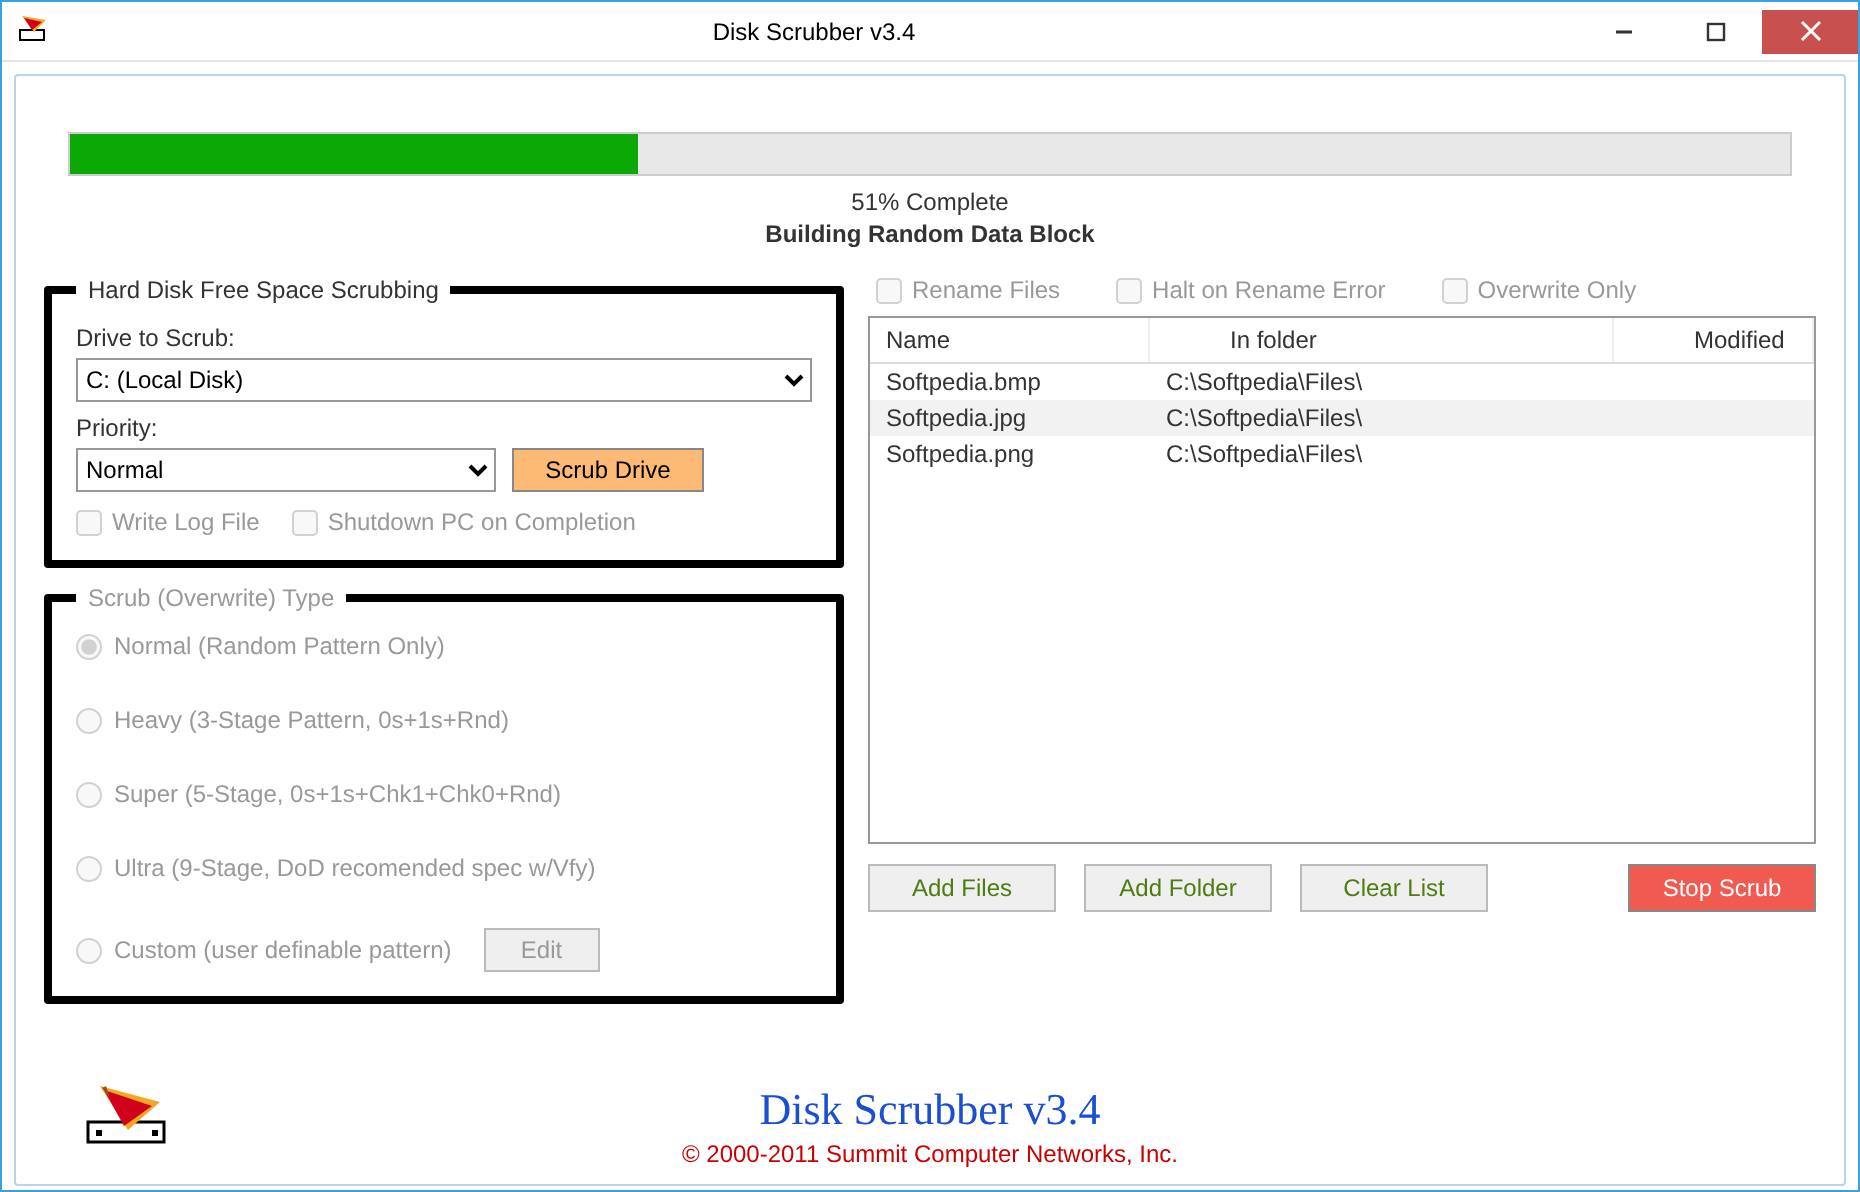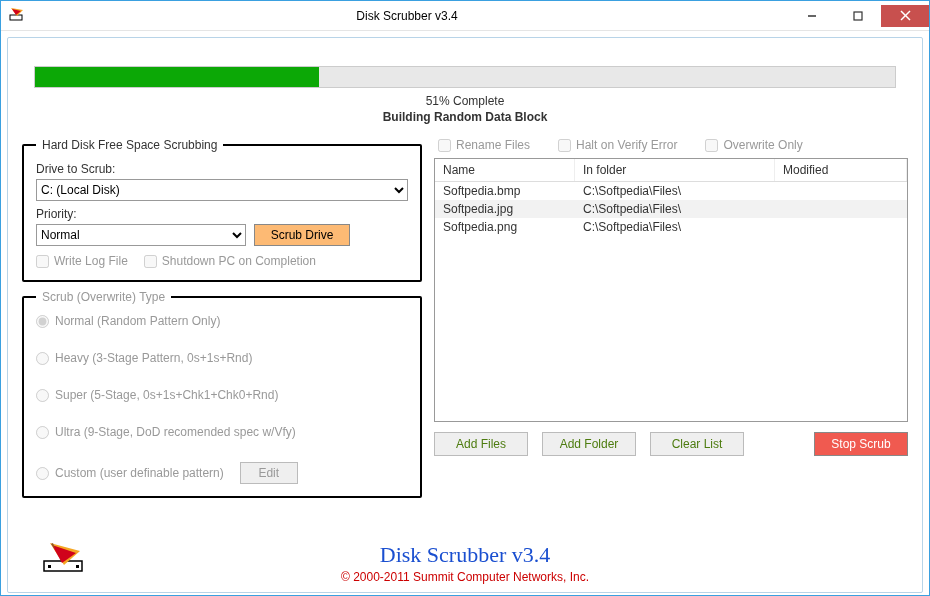--- a/index.html
+++ b/index.html
@@ -39,21 +39,21 @@
 }
 .progress-fill { height: 100%; background: #0ca806; }
 .progress-text { text-align: center; margin-top: 6px; font-size: 12px; }
 .status-text { text-align: center; font-weight: bold; font-size: 12px; margin-top: 2px; }
 
 .columns { display: flex; margin-top: 14px; gap: 12px; }
 .col-left { width: 400px; }
 .col-right { flex: 1; }
 
 fieldset {
-  border: 2px solid #000000; border-radius: 2px;
+  border: 4px solid #000000; border-radius: 2px;
   padding: 10px 12px 12px; margin-bottom: 8px;
 }
 legend { padding: 0 6px; color: #333; font-size: 12px; }
 
 .form-row { margin-bottom: 6px; }
 .form-label { display: block; margin-bottom: 3px; font-size: 12px; }
 select {
   width: 100%; height: 22px; font-size: 12px;
   border: 1px solid #999; background: #fff; color: #000;
 }
@@ -83,21 +83,21 @@
 }
 
 .right-checks { display: flex; gap: 28px; padding: 0 4px 6px; }
 
 .listview {
   border: 1px solid #999; background: #fff;
   height: 264px; overflow: hidden;
 }
 .lv-header {
   display: flex; border-bottom: 1px solid #ddd;
-  font-size: 12px; background: #fff;
+  font-size: 12px; background: #fff; gap: 32px;
 }
 .lv-header div {
   padding: 4px 8px; border-right: 1px solid #eee;
 }
 .lv-h-name { width: 140px; }
 .lv-h-folder { width: 200px; }
 .lv-h-mod { flex: 1; text-align: left; }
 .lv-body { font-size: 12px; }
 .lv-row { display: flex; padding: 2px 8px; }
 .lv-row:nth-child(2) { background: #f2f2f2; }
@@ -240,21 +240,21 @@
 
       <div class="col-right">
 
         <div class="right-checks disabled">
           <label class="check">
             <input type="checkbox" disabled="" style="">
             <span>Rename Files</span>
           </label>
           <label class="check">
             <input type="checkbox" disabled="" style="">
-            <span>Halt on Verify Error</span>
+            <span>Halt on Rename Error</span>
           </label>
           <label class="check">
             <input type="checkbox" disabled="" style="">
             <span>Overwrite Only</span>
           </label>
         </div>
 
         <div class="listview">
           <div class="lv-header">
             <div class="lv-h-name">Name</div>

